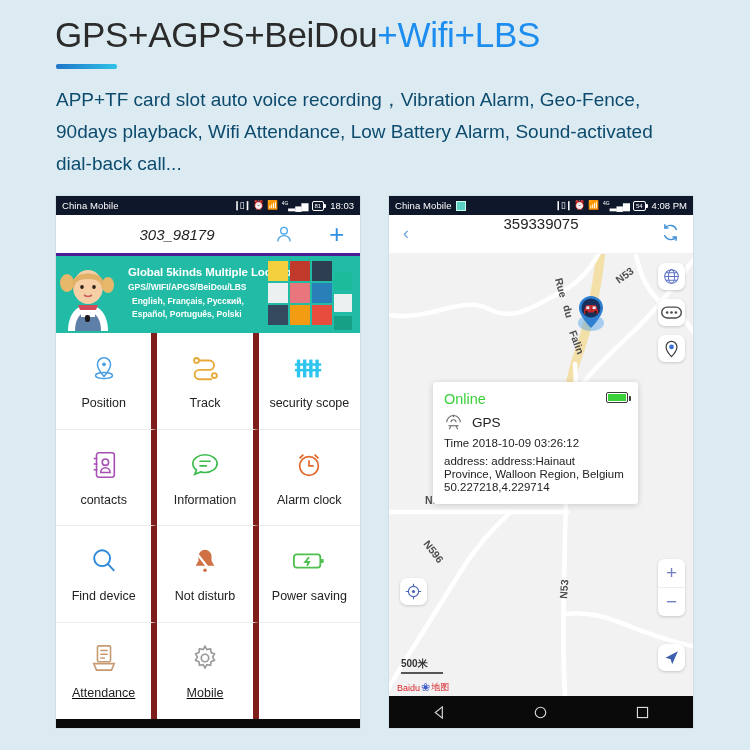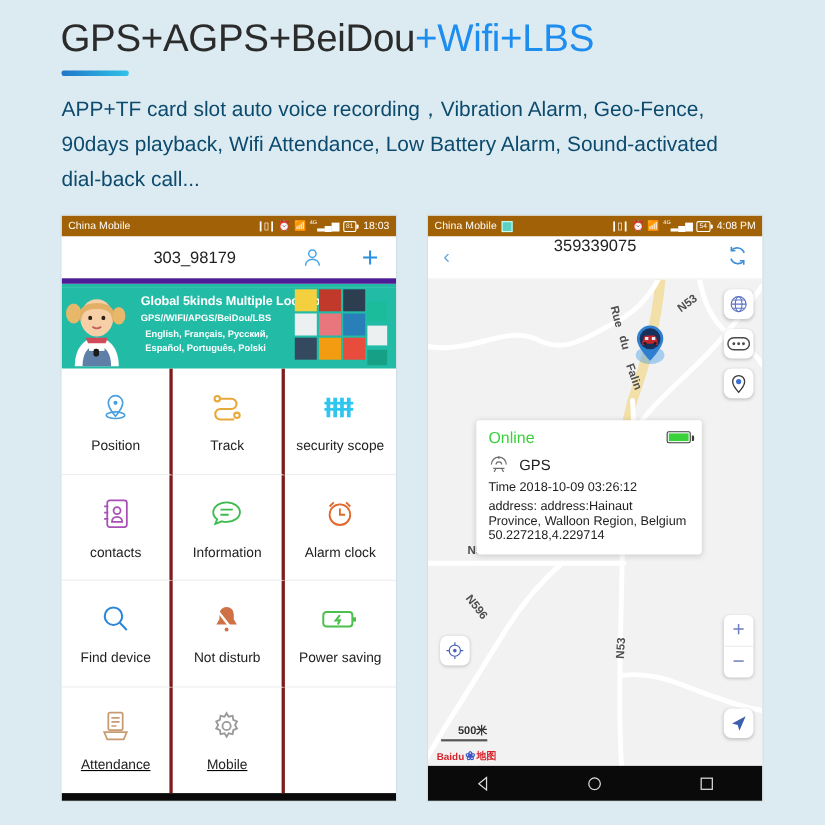--- a/index.html
+++ b/index.html
@@ -33,21 +33,21 @@
   
   .phone{
     position:absolute;top:196px;width:304px;height:532px;
     background:#ffffff;overflow:hidden;
     box-shadow:0 0 0 1px rgba(0,0,0,0.05);
   }
   #phone-left{left:56px;}
   #phone-right{left:389px;}
 
   .statusbar{
-    height:19px;background:#a16207;
+    height:19px;background:#0f172a;
     display:flex;align-items:center;
     padding:0 6px;color:#ffffff;font-size:9px;
     box-sizing:border-box;
   }
   .statusbar .carrier{font-size:9.5px;letter-spacing:0.1px;}
   .statusbar .sb-badge{
     display:inline-block;width:8px;height:8px;margin-left:4px;
     background:#5ad1c4;border:1px solid #cfe;
   }
   .statusbar .sb-spacer{flex:1;}
@@ -61,21 +61,21 @@
   .sb-batt:after{
     content:"";position:absolute;right:-3px;top:2.5px;
     width:2px;height:4px;background:#fff;border-radius:0 1px 1px 0;
   }
   .sb-time{font-size:9.5px;margin-left:3px;}
   .sb-signal{font-size:9px;}
 
   
   .appbar{
     height:38px;background:#fff;display:flex;align-items:center;
-    position:relative;border-bottom:5px solid #4c1d95;
+    position:relative;border-bottom:3px solid #4c1d95;font-style:italic;
   }
   .appbar .devid{
     position:absolute;left:0;right:0;text-align:center;
     font-size:15px;color:#222;padding-right:62px;
   }
   .appbar .user-ic{
     position:absolute;right:66px;top:9px;width:20px;height:20px;
     color:#45a5e8;
   }
   .appbar .plus-ic{
@@ -100,21 +100,21 @@
   .banner-cubes{position:absolute;right:0;top:0;width:96px;height:74px;}
 
   
   .grid{
     display:grid;grid-template-columns:repeat(3,1fr);
     grid-template-rows:repeat(4,1fr);
     height:386px;background:#fff;
   }
   .cell{
     display:flex;flex-direction:column;align-items:center;justify-content:center;
-    border-right:3px solid #7f1d1d;border-bottom:1px solid #ededed;
+    border-right:6px solid #7f1d1d;border-bottom:1px solid #ededed;
     box-sizing:border-box;
   }
   .cell:nth-child(3n){border-right:none;}
   .cell:nth-child(n+10){border-bottom:none;text-decoration:underline;}
   .cell .ic{height:34px;display:flex;align-items:center;justify-content:center;margin-bottom:11px;}
   .cell .lbl{font-size:12.5px;color:#222;}
 
   
   .navbar{
     height:33px;background:#0a0a0a;
@@ -154,26 +154,25 @@
     box-shadow:0 1px 3px rgba(0,0,0,0.18);
   }
   .compass-btn{
     position:absolute;right:8px;top:390px;width:27px;height:27px;background:#fff;
     border-radius:7px;display:flex;align-items:center;justify-content:center;
     box-shadow:0 1px 3px rgba(0,0,0,0.18);
   }
   .scale-box{
     position:absolute;left:12px;bottom:22px;font-size:10px;color:#333;
     font-weight:bold;
-    text-align:right;
   }
   .scale-line{width:42px;height:2px;background:#555;margin-top:1px;}
   .baidu-logo{
     position:absolute;left:8px;bottom:2px;display:flex;align-items:center;gap:1px;
-    font-size:9px;font-weight:bold;
+    font-size:9px;font-weight:normal;
   }
   .baidu-logo .bd-red{color:#d7232b;}
   .baidu-logo .bd-paw{color:#3b55c8;font-size:11px;}
 
   
   .infocard{
     position:absolute;left:44px;top:128px;width:205px;
     background:#fff;border-radius:3px;padding:9px 10px 10px 11px;
     box-sizing:border-box;
     box-shadow:0 1px 6px rgba(0,0,0,0.17);

